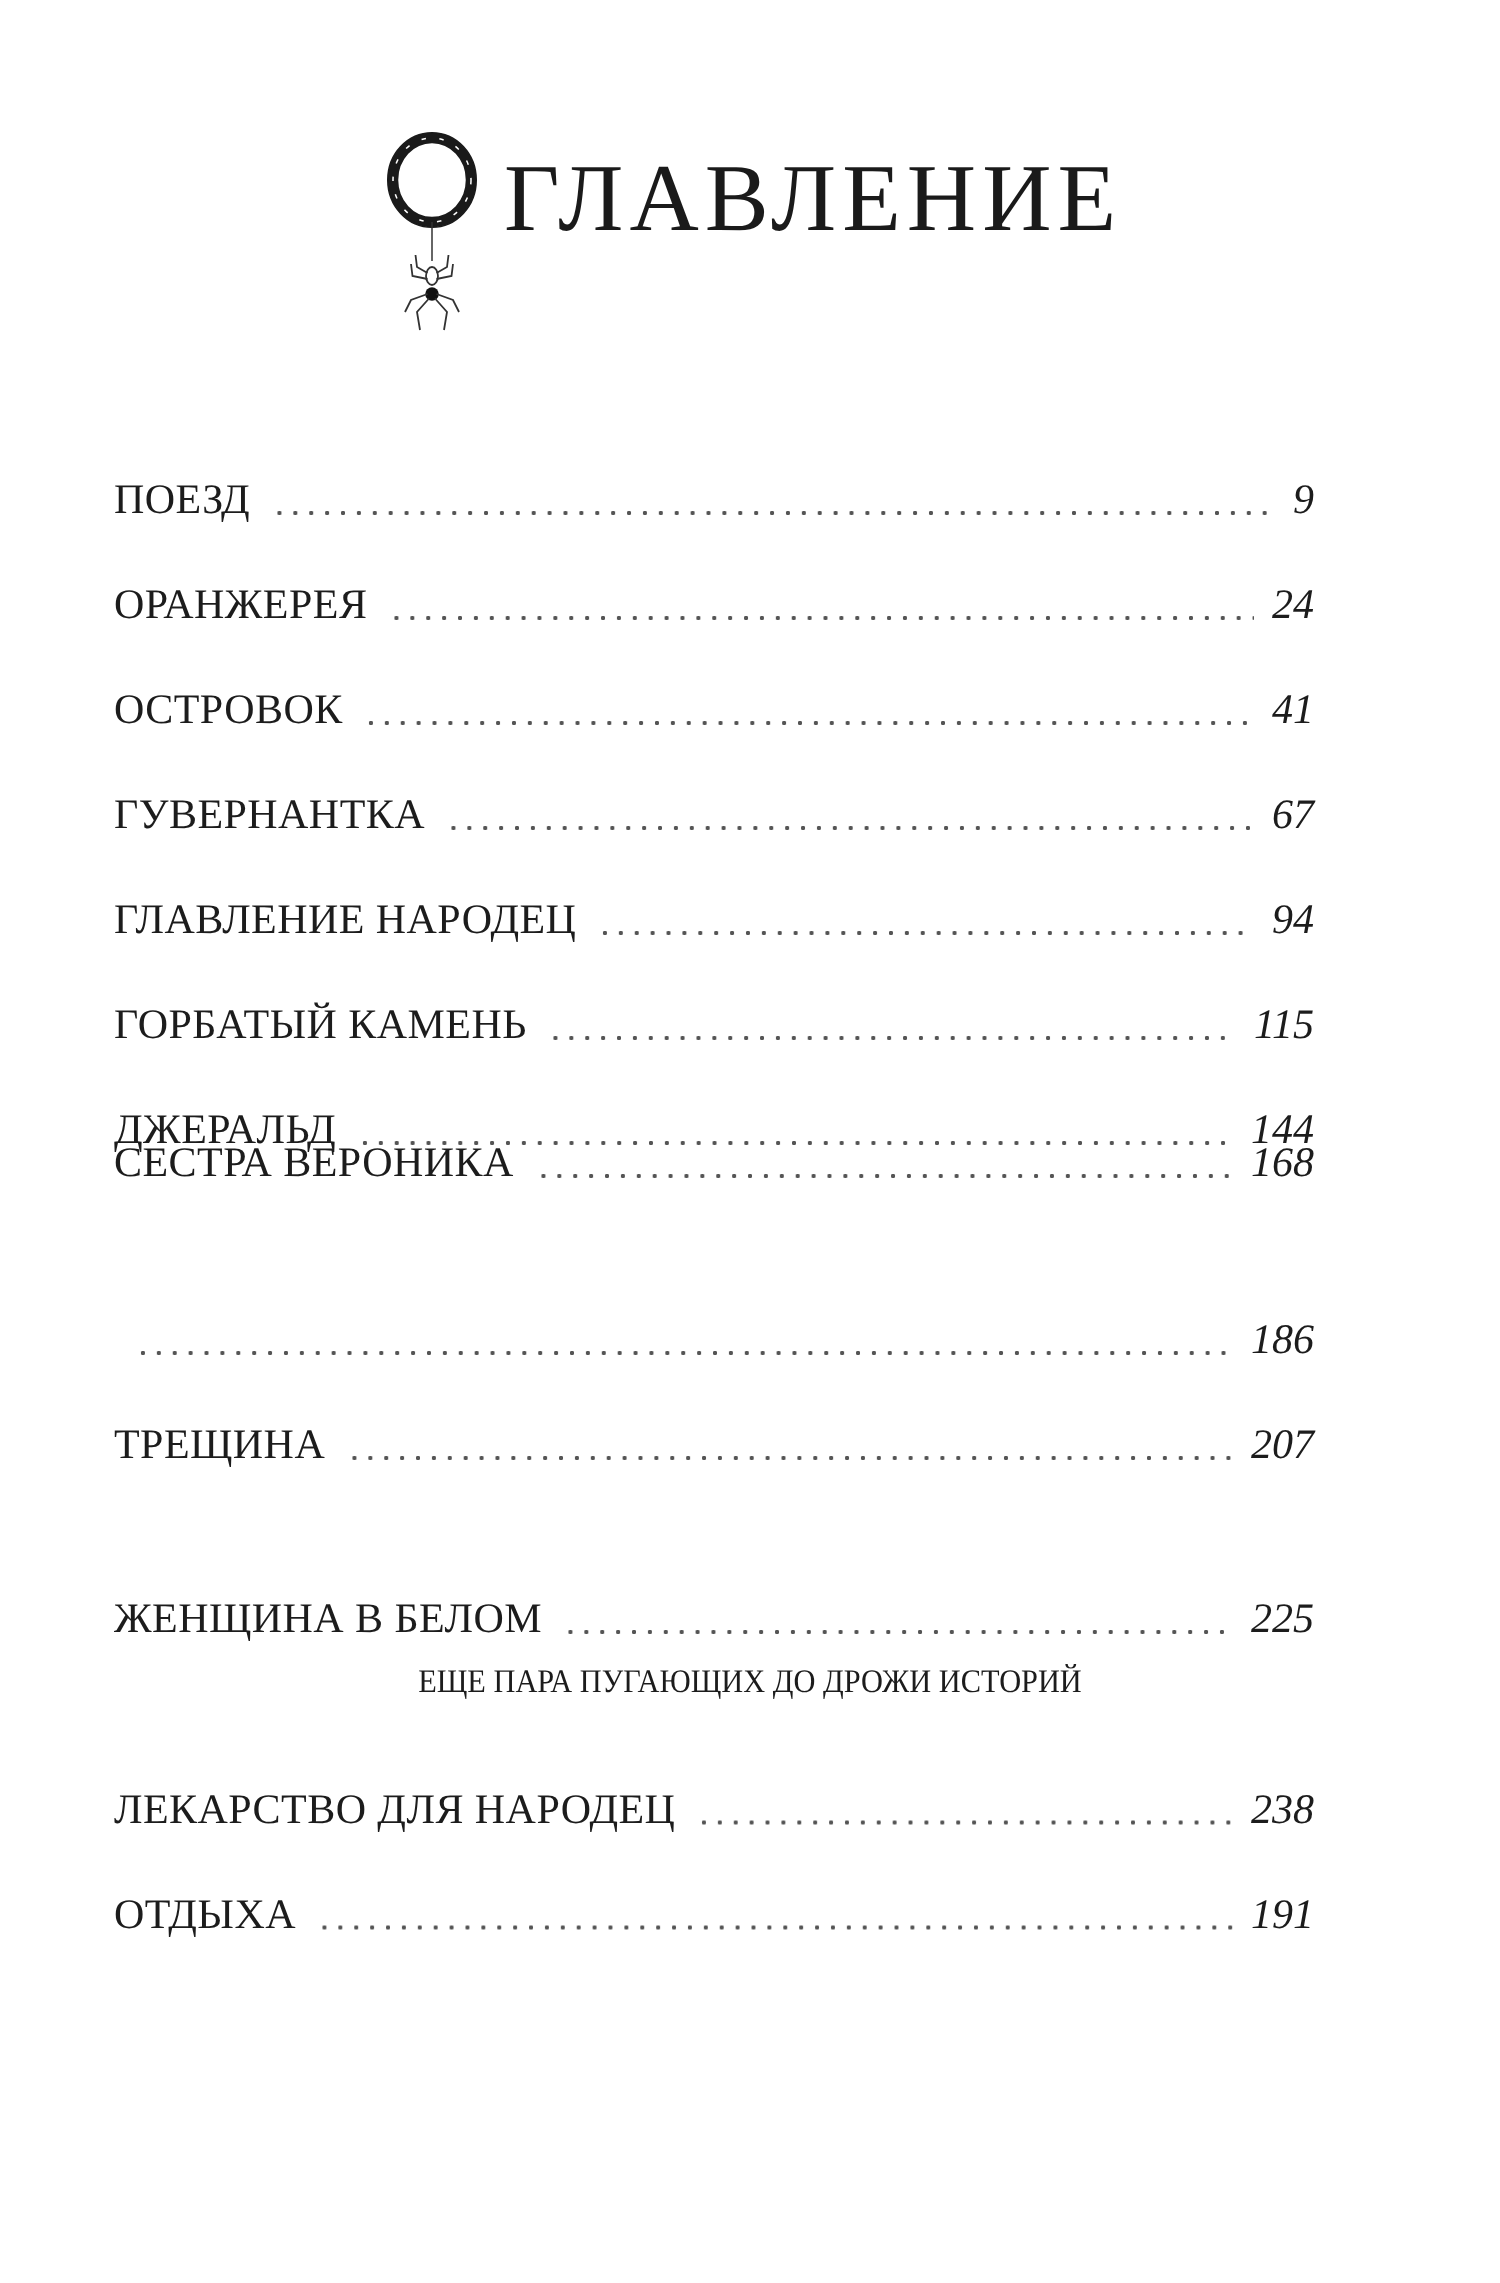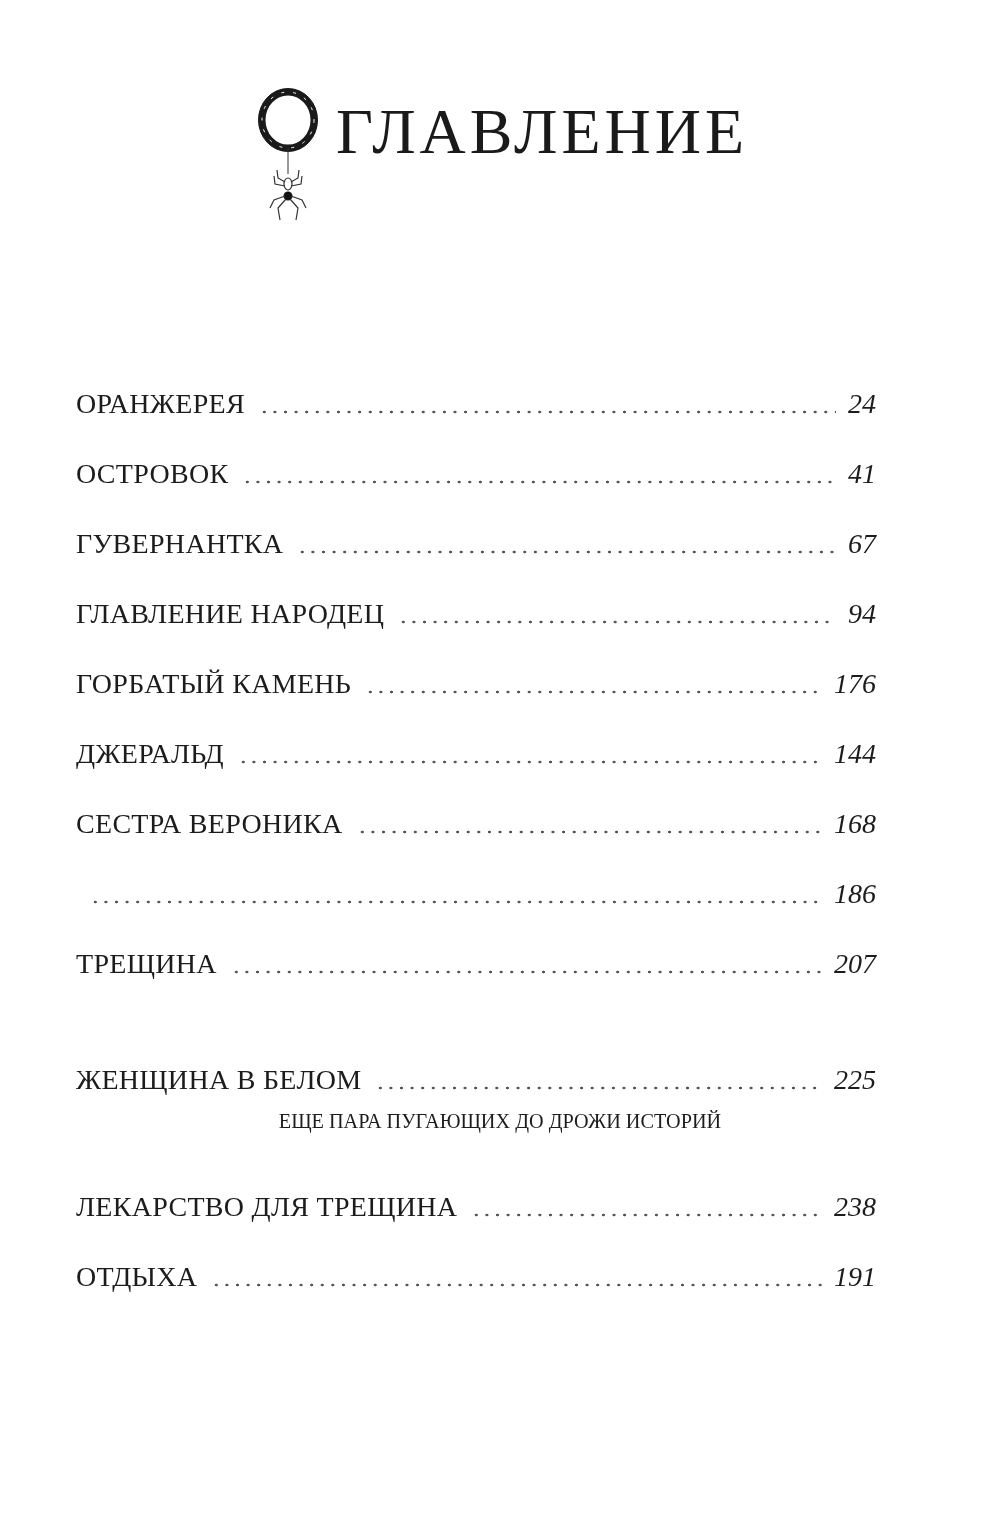--- a/index.html
+++ b/index.html
@@ -126,20 +126,25 @@
       <path d="M21 38 L11 36 L10 28" fill="none" stroke="#333" stroke-width="1.2"></path>
       <path d="M27 38 L37 36 L38 28" fill="none" stroke="#333" stroke-width="1.2"></path>
 
       <path d="M21 48 L10 52 L6 60" fill="none" stroke="#333" stroke-width="1.2"></path>
       <path d="M27 48 L38 52 L42 60" fill="none" stroke="#333" stroke-width="1.2"></path>
       <path d="M22 51 L14 60 L16 72" fill="none" stroke="#333" stroke-width="1.2"></path>
       <path d="M26 51 L34 60 L32 72" fill="none" stroke="#333" stroke-width="1.2"></path>
     </svg>
   </div>
 
+  <div class="toc-row" style="top:314px">
+    <span class="toc-title">ПОЕЗД</span>
+    <span class="toc-dots"></span>
+    <span class="toc-page">9</span>
+  </div>
   <div class="toc-row" style="top:384px">
     <span class="toc-title">ОРАНЖЕРЕЯ</span>
     <span class="toc-dots"></span>
     <span class="toc-page">24</span>
   </div>
   <div class="toc-row" style="top:454px">
     <span class="toc-title">ОСТРОВОК</span>
     <span class="toc-dots"></span>
     <span class="toc-page">41</span>
   </div>
@@ -149,28 +154,28 @@
     <span class="toc-page">67</span>
   </div>
   <div class="toc-row" style="top:594px">
     <span class="toc-title">ГЛАВЛЕНИЕ НАРОДЕЦ</span>
     <span class="toc-dots"></span>
     <span class="toc-page">94</span>
   </div>
   <div class="toc-row" style="top:664px">
     <span class="toc-title">ГОРБАТЫЙ КАМЕНЬ</span>
     <span class="toc-dots"></span>
-    <span class="toc-page">176</span>
+    <span class="toc-page">115</span>
   </div>
   <div class="toc-row" style="top:734px">
     <span class="toc-title">ДЖЕРАЛЬД</span>
     <span class="toc-dots"></span>
     <span class="toc-page">144</span>
   </div>
-  <div class="toc-row" style="top:804px">
+  <div class="toc-row" style="top:756px">
     <span class="toc-title">СЕСТРА ВЕРОНИКА</span>
     <span class="toc-dots"></span>
     <span class="toc-page">168</span>
   </div>
   <div class="toc-row" style="top:874px">
     <span class="toc-dots"></span>
     <span class="toc-page">186</span>
   </div>
   <div class="toc-row" style="top:944px">
     <span class="toc-title">ТРЕЩИНА</span>
@@ -179,21 +184,21 @@
   </div>
   <div class="toc-row" style="top:1060px">
     <span class="toc-title">ЖЕНЩИНА В БЕЛОМ</span>
     <span class="toc-dots"></span>
     <span class="toc-page">225</span>
   </div>
 
   <div class="section-heading">ЕЩЕ ПАРА ПУГАЮЩИХ ДО ДРОЖИ ИСТОРИЙ</div>
 
   <div class="toc-row" style="top:1187px">
-    <span class="toc-title">ЛЕКАРСТВО ДЛЯ ТРЕЩИНА</span>
+    <span class="toc-title">ЛЕКАРСТВО ДЛЯ НАРОДЕЦ</span>
     <span class="toc-dots"></span>
     <span class="toc-page">238</span>
   </div>
   <div class="toc-row" style="top:1257px">
     <span class="toc-title">ОТДЫХА</span>
     <span class="toc-dots"></span>
     <span class="toc-page">191</span>
   </div>
 
 </div>

